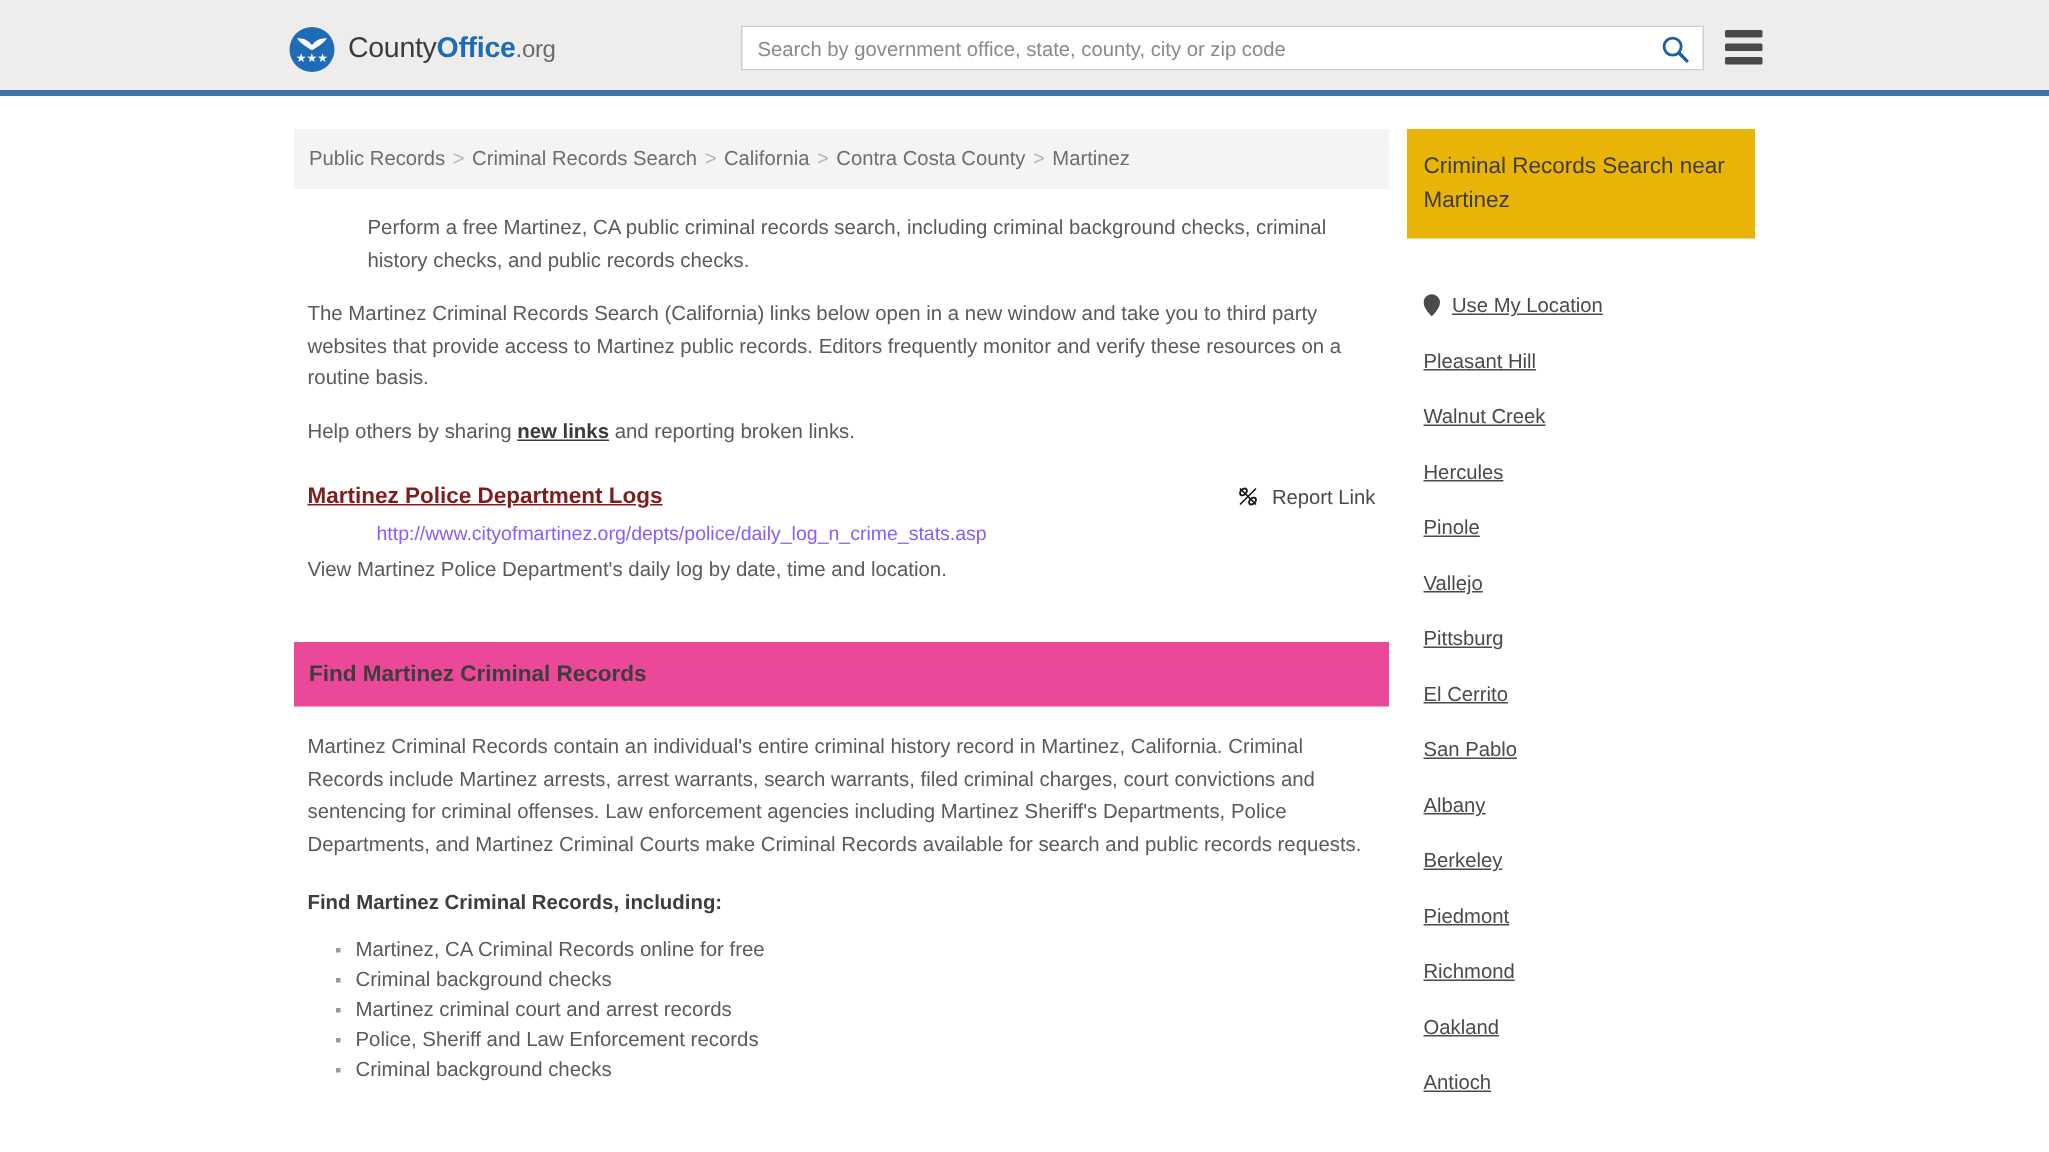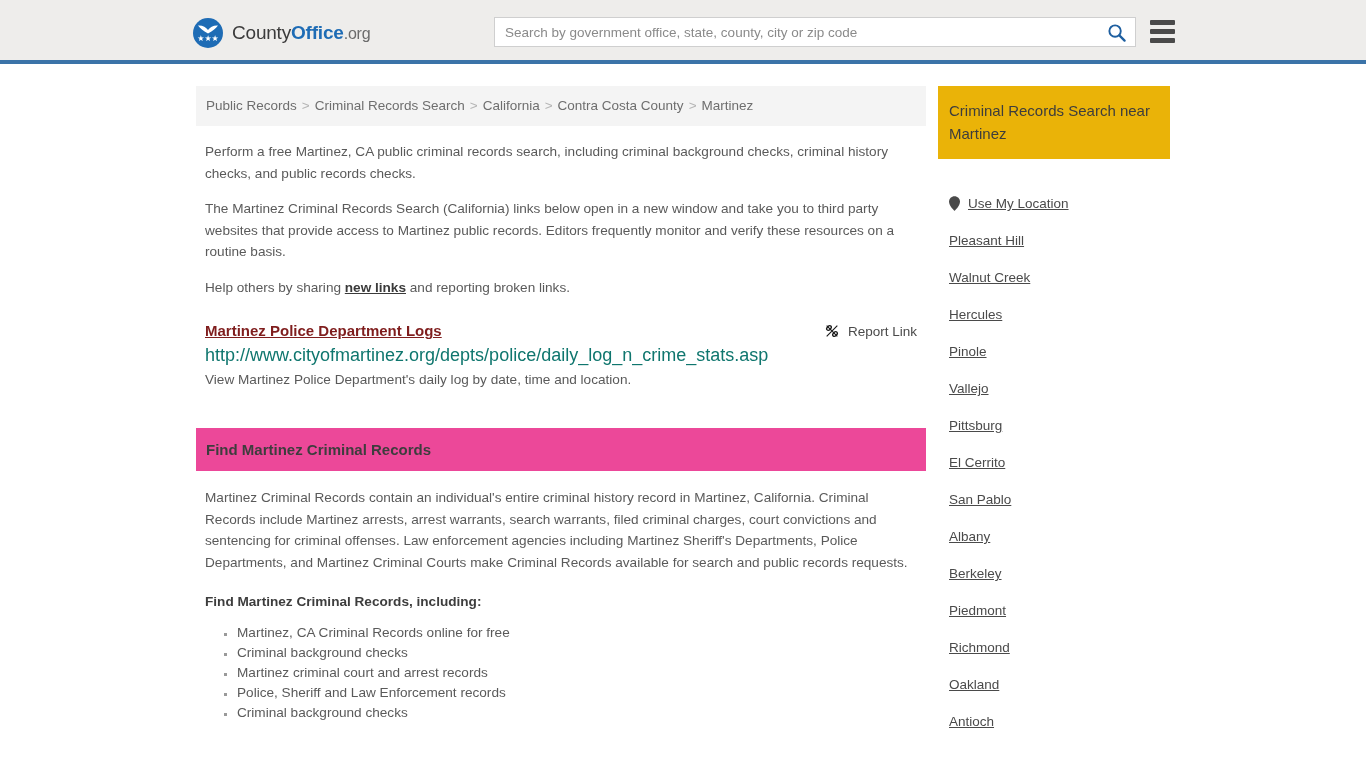--- a/index.html
+++ b/index.html
@@ -133,21 +133,21 @@
   .breadcrumb .sep { color: #b4b4b4; margin: 0 5px; }
 
   
   .intro { padding: 0 9px; }
   .intro p {
     font-size: 13.6px;
     line-height: 21.5px;
     color: #5a5a5a;
     margin: 14px 0 0 0;
   }
-  .intro p:first-child { margin-top: 15px; }
+  .intro p:first-child { margin-top: 15px; margin-left: 40px; }
   .intro a.inline {
     color: #3a3a3a;
     text-decoration: underline;
     font-weight: 600;
   }
 
   
   .result {
     padding: 0 9px;
     margin-top: 24px;
@@ -168,25 +168,26 @@
   .report-link {
     display: flex; align-items: center;
     font-size: 13.5px;
     color: #4a4a4a;
     cursor: pointer;
     white-space: nowrap;
     margin-top: 1px;
   }
   .report-link .ico { margin-right: 8px; display: flex; }
   .result-url {
-    font-size: 18px;
-    color: #0f766e;
+    font-size: 13px;
+    color: #8b5cf6;
     margin-top: 8px;
     word-break: break-all;
     line-height: 17px;
+    margin-left: 46px;
   }
   .result-desc {
     font-size: 13.6px;
     color: #5a5a5a;
     margin-top: 6px;
     line-height: 20px;
   }
 
   
   .section { margin-top: 38px; }

